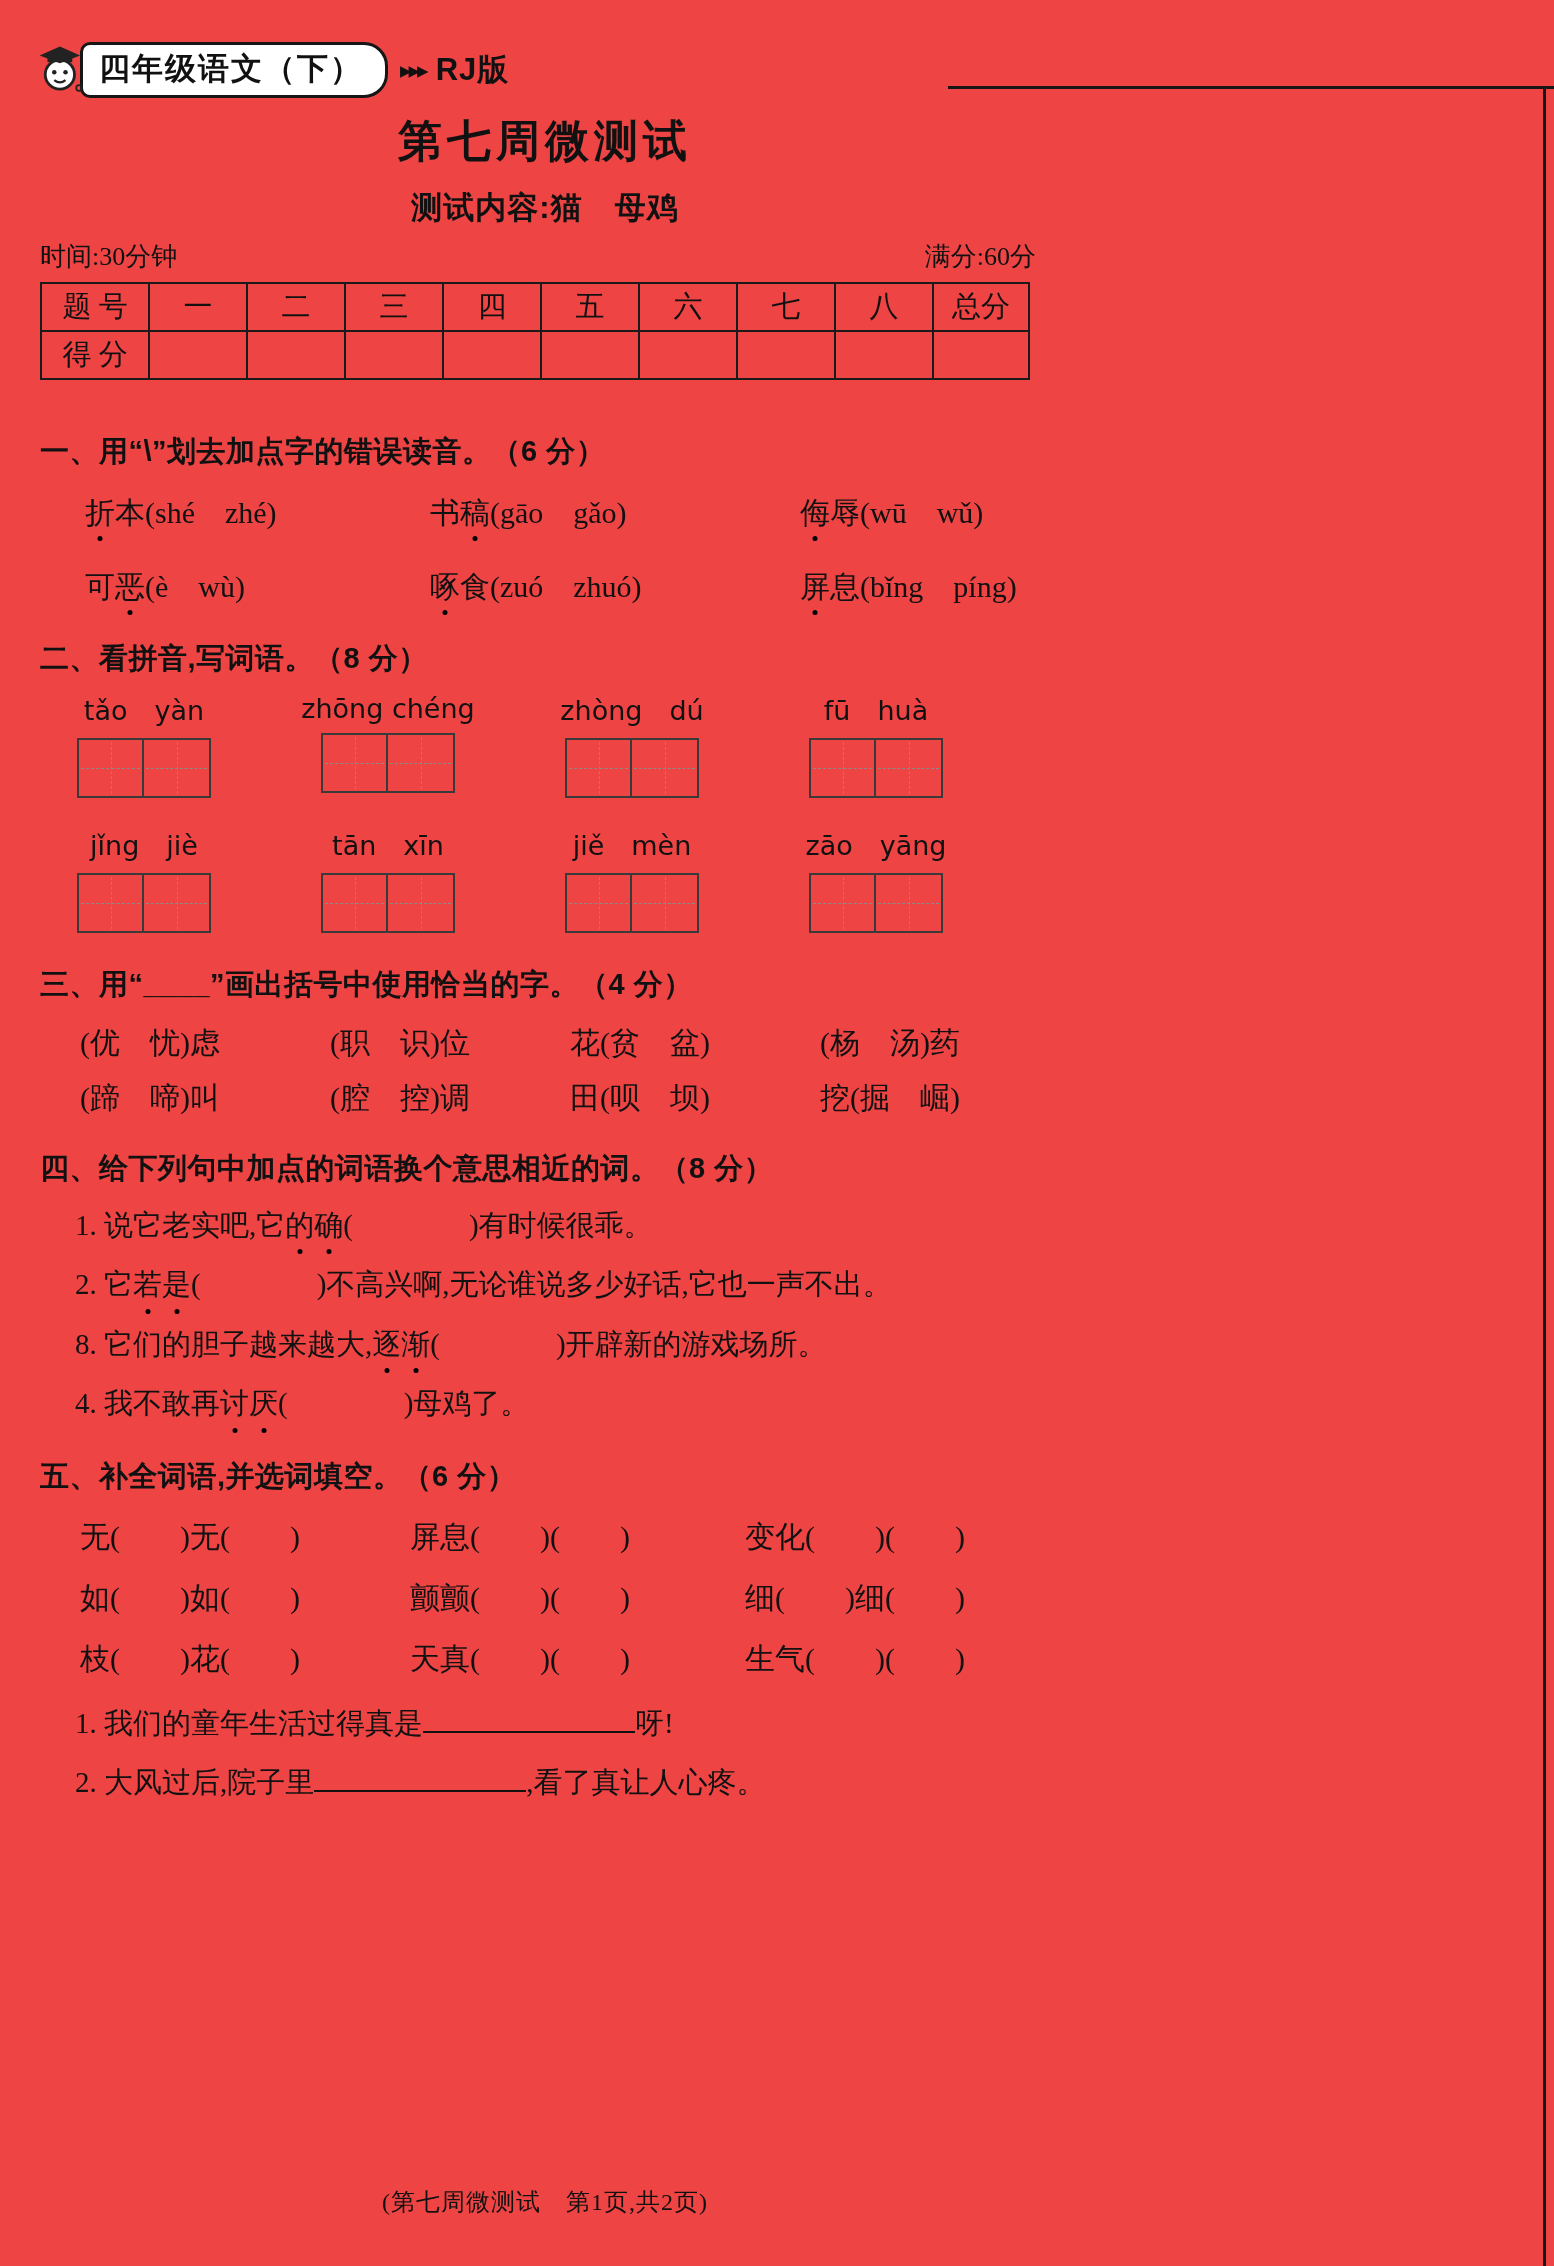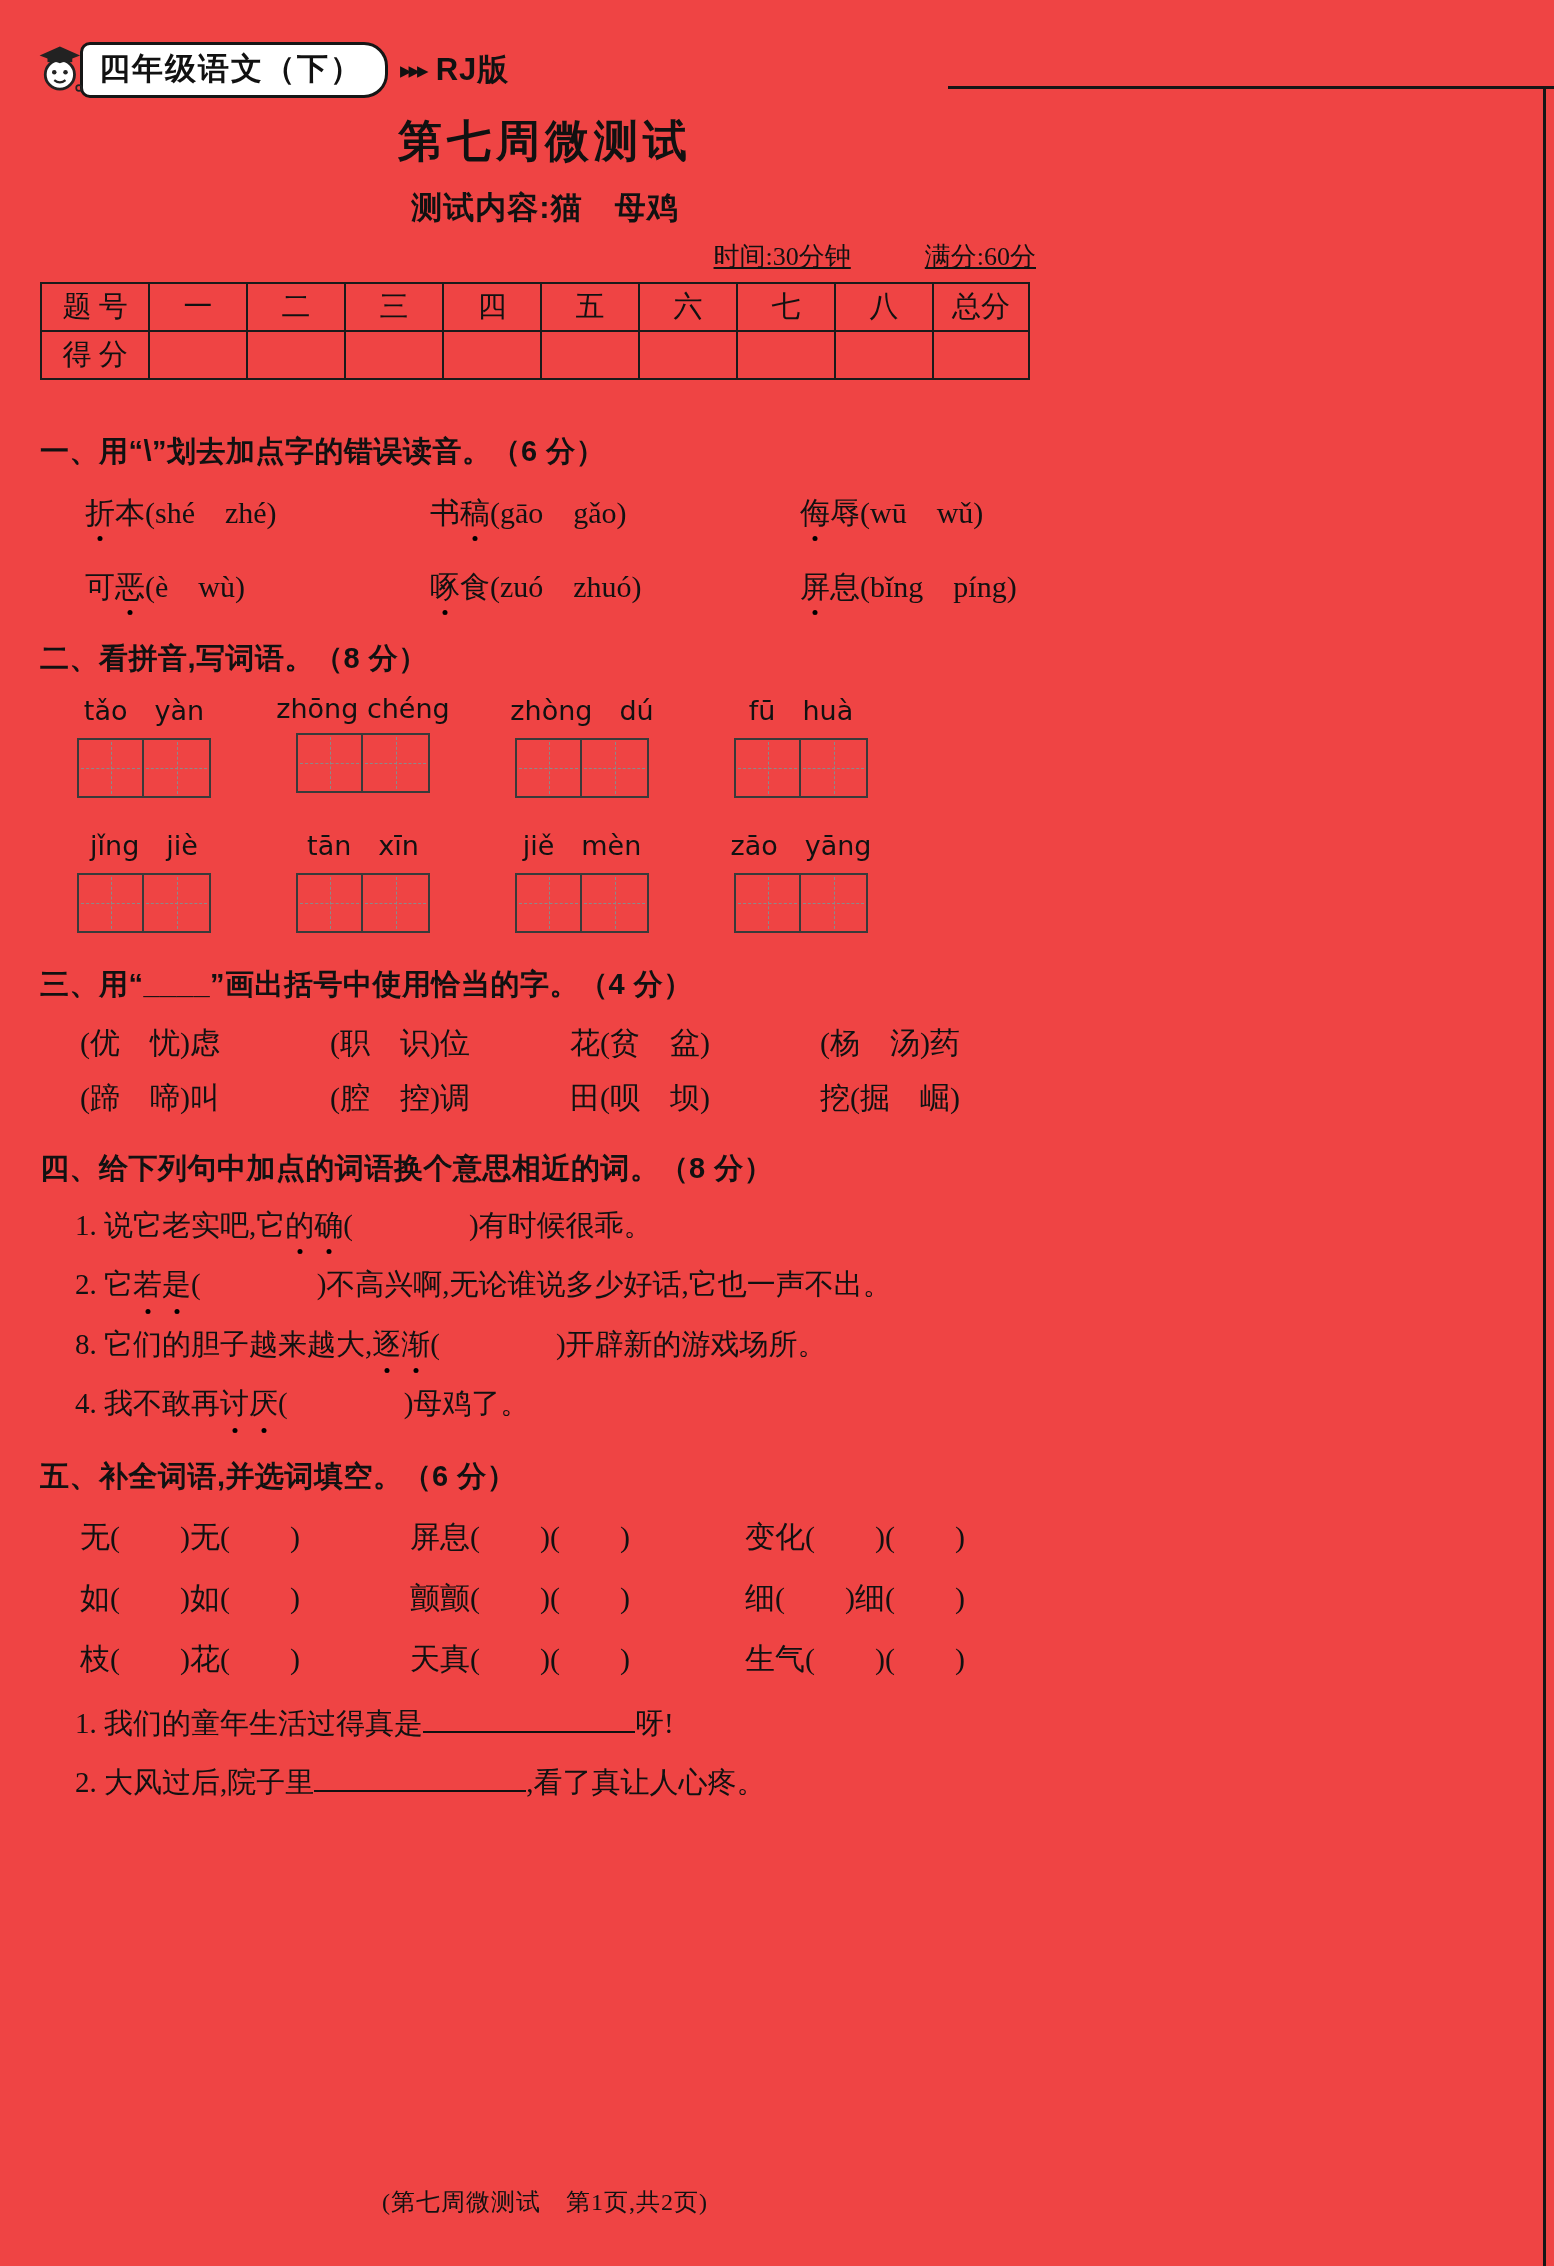--- a/index.html
+++ b/index.html
@@ -13,35 +13,35 @@
               font: 700 31px "Liberation Sans", sans-serif; margin-left: -8px; background: #fff; letter-spacing: 2px; }
   .hdr-arrows { font-family: "DejaVu Sans", sans-serif; font-size: 23px; font-weight: 700; margin-left: 12px; letter-spacing: -3px; }
   .hdr-edition { font: 700 31px "Liberation Sans", sans-serif; margin-left: 10px; letter-spacing: 1px; }
   .top-rule { position: absolute; top: 86px; left: 948px; right: 0; height: 3px; background: #161616; }
   .right-rule { position: absolute; top: 86px; right: 8px; bottom: 0; width: 3px; background: #161616; }
 
   
   .content { position: absolute; top: 96px; left: 40px; width: 1010px; }
   .title { text-align: center; font-size: 44px; font-weight: 700; letter-spacing: 5px; margin-top: 16px; }
   .subtitle { text-align: center; font: 700 31px "Liberation Sans", sans-serif; margin-top: 16px; letter-spacing: 1px; }
-  .meta { display: flex; justify-content: flex-end; gap: 74px; font-size: 26px; margin-top: 10px; padding-right: 14px; text-decoration: underline; }
+  .meta { display: flex; justify-content: space-between; gap: 74px; font-size: 26px; margin-top: 10px; padding-right: 14px; }
 
   table.score { border-collapse: collapse; margin-top: 8px; font-size: 29px; width: 990px; table-layout: fixed; }
   table.score td { border: 2px solid #1a1a1a; height: 48px; text-align: center; vertical-align: middle; }
 
   .h { font: 700 29px "Liberation Sans", sans-serif; letter-spacing: 0.5px; white-space: nowrap; }
 
   .row6 { display: grid; grid-template-columns: 345px 370px 1fr; padding-left: 45px; row-gap: 29px; margin-top: 18px;
           font-size: 30px; line-height: 1.5; white-space: nowrap; }
   .dots { display: inline-block; }
   .dotchar { position: relative; display: inline-block; }
   .dotchar::after { content: ""; position: absolute; left: 50%; bottom: -6px; transform: translateX(-50%);
                     width: 5px; height: 5px; border-radius: 50%; background: #000; }
 
-  .prow { display: flex; padding-left: 38px; gap: 87px; margin-top: 14px; }
+  .prow { display: flex; padding-left: 38px; gap: 112px; margin-top: 14px; }
   .pgroup { width: 132px; display: flex; flex-direction: column; align-items: center; }
   .pinyin { font-family: "DejaVu Sans", sans-serif; font-size: 27px; white-space: pre; margin-bottom: 9px; }
   .gridbox { display: flex; border: 2px solid #3a3a3a; }
   .cell { width: 65px; height: 56px; position: relative; border-right: 2px solid #3a3a3a; }
   .cell:last-child { border-right: none; }
   .cell::before { content: ""; position: absolute; left: 2px; right: 2px; top: 50%; border-top: 1.5px dashed #8a8a8a; }
   .cell::after { content: ""; position: absolute; top: 2px; bottom: 2px; left: 50%; border-left: 1.5px dashed #8a8a8a; }
 
   .row4 { display: grid; grid-template-columns: 250px 240px 250px 1fr; padding-left: 40px; margin-top: 18px;
           font-size: 30px; white-space: nowrap; }

